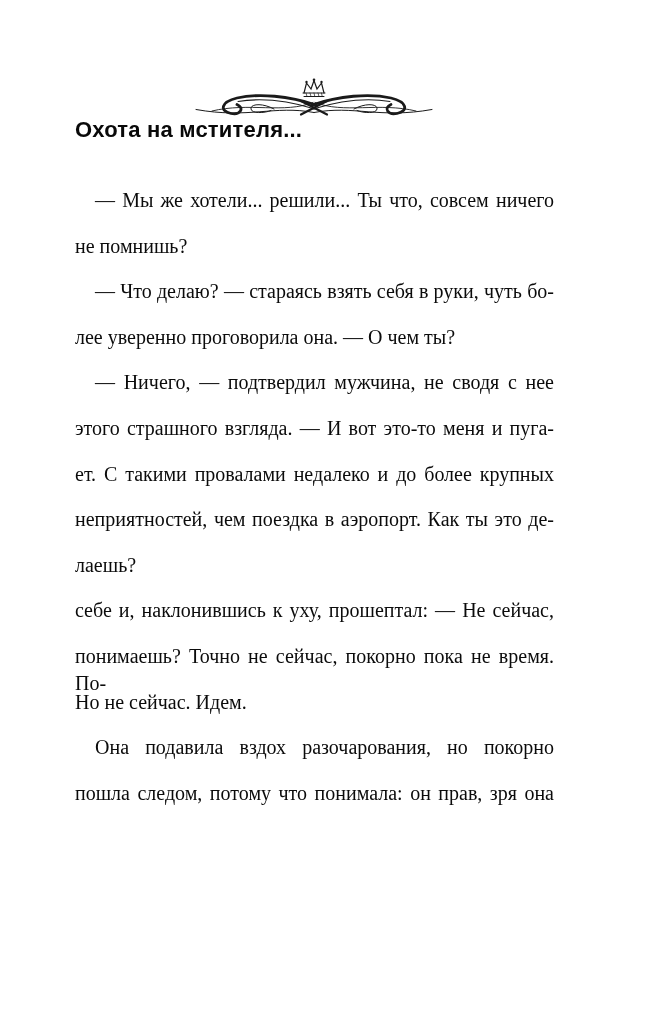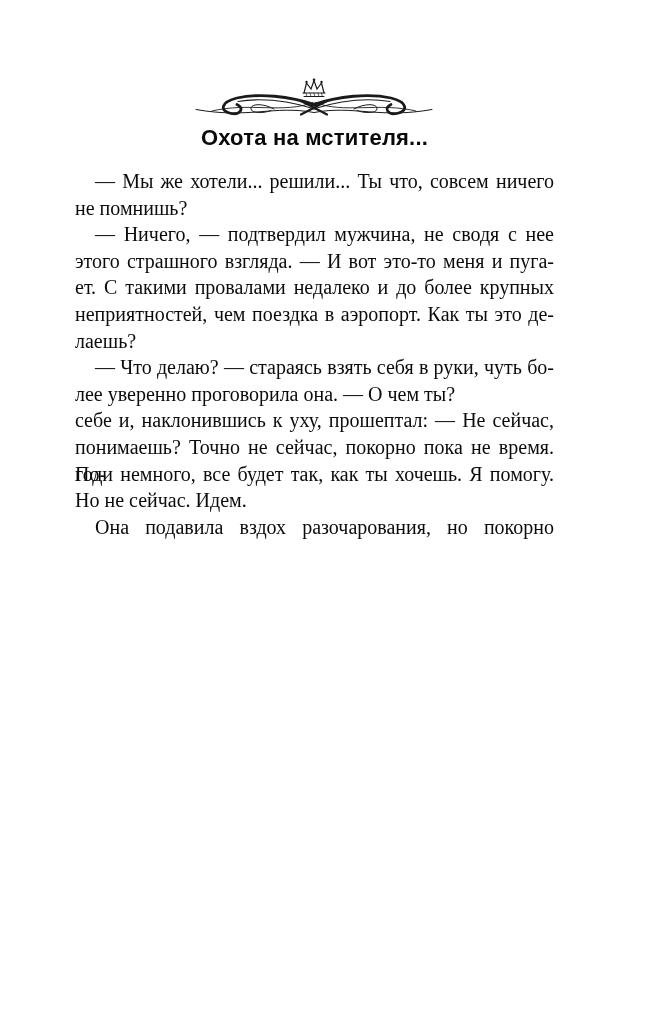--- a/index.html
+++ b/index.html
@@ -15,40 +15,40 @@
     color: #0b0b0b;
     overflow: hidden;
   }
   .ornament {
     position: absolute;
     top: 78px; left: 194px;
     width: 240px; height: 46px;
   }
   .chapter-title {
     position: absolute;
-    top: 124px; left: 75px; width: 479px;
+    top: 116px; left: 75px; width: 479px;
     margin: 0;
-    text-align: center;
+    text-align: left;
     font-family: "Liberation Sans", sans-serif;
     font-weight: 700;
     font-size: 22px;
     line-height: 27px;
     letter-spacing: 0.2px;
     color: #090909;
   }
   .body-text {
     position: absolute;
     top: 168px; left: 75px; width: 479px;
     font-family: "Liberation Serif", serif;
     font-size: 20px;
     line-height: 26.6px;
     color: #0b0b0b;
   }
   .para { margin: 0; }
-  .ln { height: 26.6px; white-space: normal; }
+  .ln { height: 26.6px; white-space: normal; margin-top: 19px; }
   .j { text-align: justify; text-align-last: justify; }
   .ind { text-indent: 20px; }
 </style>
 </head>
 <body>
 
 <div class="book-page">
 
   <svg class="ornament" viewBox="0 0 240 46" fill="none" xmlns="http://www.w3.org/2000/svg">
     <g stroke="#1a1a1a" stroke-linecap="round">
@@ -79,37 +79,37 @@
   <h1 class="chapter-title">Охота на мстителя...</h1>
 
   <div class="body-text">
 
     <div class="para">
       <div class="ln j ind">— Мы же хотели... решили... Ты что, совсем ничего</div>
       <div class="ln">не помнишь?</div>
     </div>
 
     <div class="para">
+      <div class="ln j ind">— Что делаю? — стараясь взять себя в руки, чуть бо-</div>
+      <div class="ln">лее уверенно проговорила она. — О чем ты?</div>
+    </div>
+
+    <div class="para">
       <div class="ln j ind">— Ничего, — подтвердил мужчина, не сводя с нее</div>
       <div class="ln j">этого страшного взгляда. — И вот это-то меня и пуга-</div>
       <div class="ln j">ет. С такими провалами недалеко и до более крупных</div>
       <div class="ln j">неприятностей, чем поездка в аэропорт. Как ты это де-</div>
       <div class="ln">лаешь?</div>
     </div>
 
     <div class="para">
-      <div class="ln j ind">— Что делаю? — стараясь взять себя в руки, чуть бо-</div>
-      <div class="ln">лее уверенно проговорила она. — О чем ты?</div>
-    </div>
-
-    <div class="para">
       <div class="ln j">себе и, наклонившись к уху, прошептал: — Не сейчас,</div>
       <div class="ln j">понимаешь? Точно не сейчас, покорно пока не время. По-</div>
-      <div class="ln j">годи немного, все будет так, как ты хочешь. Я помогу.</div>
       <div class="ln">Но не сейчас. Идем.</div>
     </div>
 
     <div class="para">
       <div class="ln j ind">Она подавила вздох разочарования, но покорно</div>
+      <div class="ln j">пошла следом, потому что понимала: он прав, зря она</div>
     </div>
 
   </div>
 </div>
 
 </body></html>

